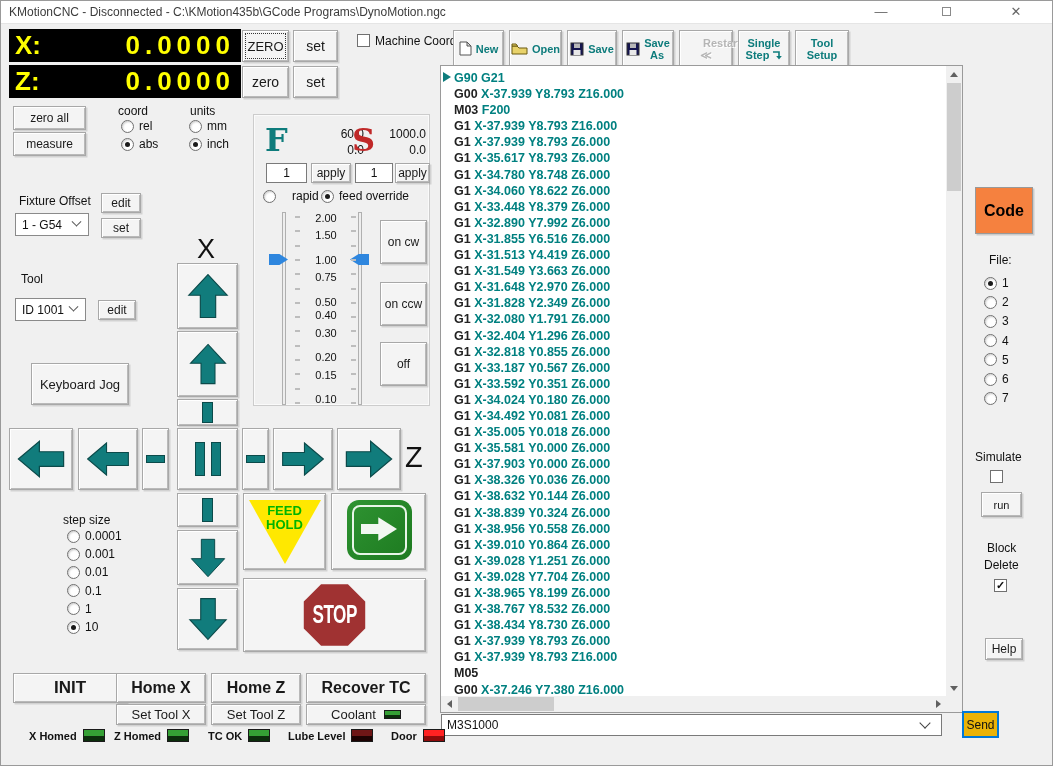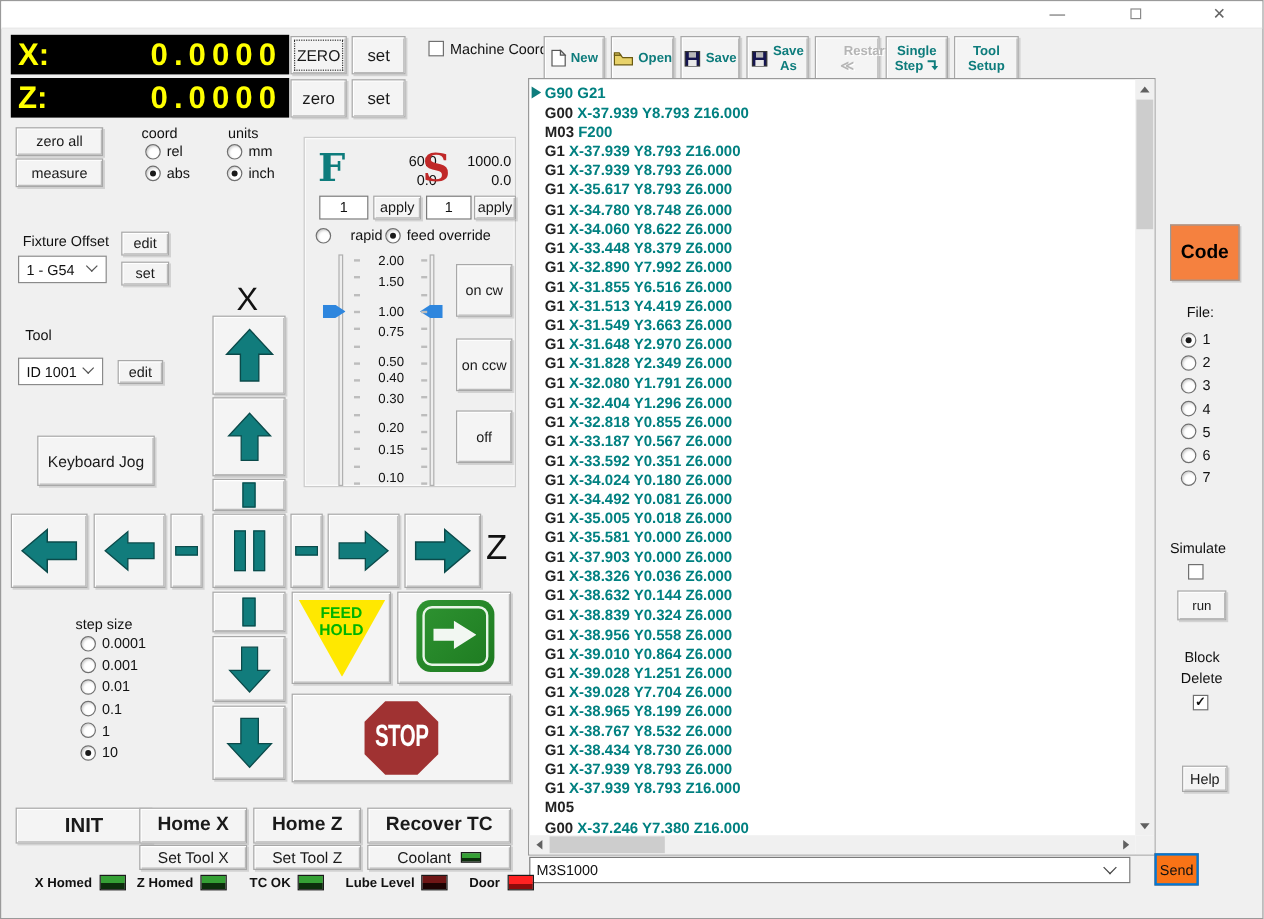--- a/index.html
+++ b/index.html
@@ -92,32 +92,33 @@
 .sb-thumb { position:absolute; background:#cdcdcd; }
 .tri { width:0; height:0; }
 .tri.up { border-left:4px solid transparent; border-right:4px solid transparent; border-bottom:5px solid #606060; }
 .tri.down { border-left:4px solid transparent; border-right:4px solid transparent; border-top:5px solid #606060; }
 .tri.left { border-top:4px solid transparent; border-bottom:4px solid transparent; border-right:5px solid #606060; }
 .tri.right { border-top:4px solid transparent; border-bottom:4px solid transparent; border-left:5px solid #606060; }
 
 
 .mdi-combo { position:absolute; left:440px; top:713px; width:501px; height:22px; background:#fff; border:1px solid #7a7a7a; display:flex; align-items:center; }
 .mdi-combo input { border:none; outline:none; flex:1; font-size:12px; padding-left:5px; color:#111; background:transparent; }
-.send-btn { position:absolute; left:961px; top:710px; width:37px; height:27px; background:#f97316; border:2px solid #0078d7; font-size:12px; color:#111; display:flex; align-items:center; justify-content:center; }
+.send-btn { position:absolute; left:961px; top:710px; width:37px; height:27px; background:#eab308; border:2px solid #0078d7; font-size:12px; color:#111; display:flex; align-items:center; justify-content:center; }
 
 
 .code-btn { position:absolute; left:974px; top:186px; width:58px; height:47px; background:#f5813f; border:1px solid #999; display:flex; align-items:center; justify-content:center; font-size:16px; font-weight:bold; color:#000; box-shadow:1.5px 1.5px 0 rgba(0,0,0,0.15); }
 .sec-label { position:absolute; font-size:12px; color:#111; }
 </style>
 </head>
 <body>
 
 <div class="app">
 
   <div class="titlebar">
+    <span class="title">KMotionCNC - Disconnected - C:\KMotion435b\GCode Programs\DynoMotion.ngc</span>
     <div class="winbtn" style="left:860px;">—</div>
     <div class="winbtn" style="left:925px;"><span style="display:inline-block;width:9px;height:9px;border:1px solid #8a8a8a;"></span></div>
     <div class="winbtn" style="left:995px;">✕</div>
   </div>
 
   <div class="dro-box" style="left:8px; top:28px; width:232px; height:33px;">
     <span class="dro-label">X:</span>
     <span class="dro-value">0.0000</span>
   </div>
   <button class="btn3d" style="left:241px; top:29px; width:47px; height:32px; font-size:13px; outline:1px dotted #333; outline-offset:-4px;">ZERO</button>

